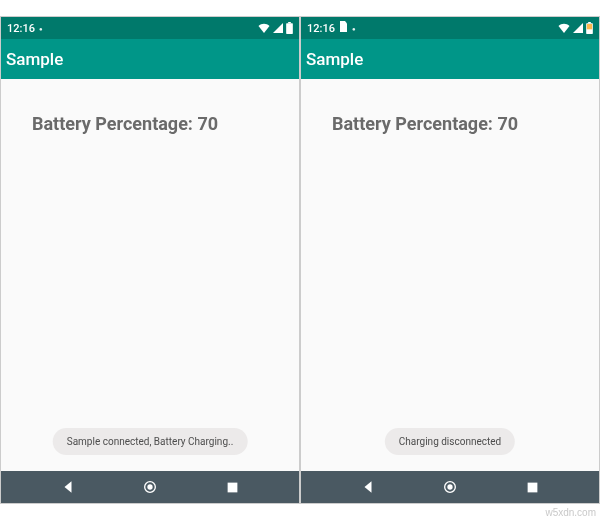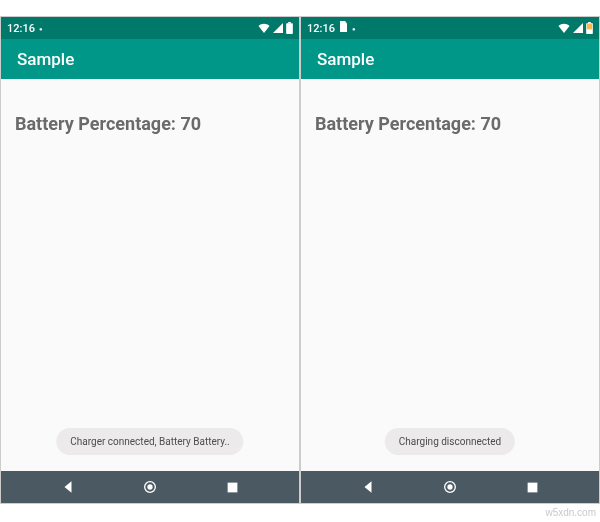--- a/index.html
+++ b/index.html
@@ -36,34 +36,35 @@
   }
   .status-left { display: flex; align-items: center; gap: 4px; }
   .status-right { display: flex; align-items: center; gap: 3px; }
   .status-right svg { display: block; }
   .app-bar {
     height: 40px;
     background: #009688;
     color: #fff;
     display: flex;
     align-items: center;
-    padding: 0 16px;
+    padding: 0 5px;
     font-size: 17px;
     font-weight: 500;
   }
   .content {
     flex: 1;
     background: #fafafa;
     padding: 34px 14px 0 14px;
     position: relative;
   }
   .battery-text {
     color: #6a6a6a;
     font-size: 18px;
     font-weight: 700;
+    margin-left: 17px;
   }
   .toast {
     position: absolute;
     bottom: 16px;
     left: 50%;
     transform: translateX(-50%);
     background: #eceaea;
     color: #4d4d4d;
     font-size: 10px;
     padding: 8px 14px;
@@ -115,21 +116,21 @@
             <rect x="0" y="2" width="10" height="16" rx="1"></rect>
           </svg>
       </span>
     </div>
   </div>
   <div class="app-bar">
     <span>Sample</span>
   </div>
   <div class="content">
     <div class="battery-text">Battery Percentage: 70</div>
-    <div class="toast">Charger connected, Battery Battery..</div>
+    <div class="toast">Sample connected, Battery Charging..</div>
   </div>
   <div class="nav-bar">
     <span>
       <svg width="14" height="14" viewBox="0 0 24 24" fill="#fff">
           <path d="M18 2 L6 12 L18 22 Z"></path>
         </svg>
     </span>
     <span>
       <svg width="16" height="16" viewBox="0 0 24 24">
           <circle cx="12" cy="12" r="8" fill="none" stroke="#fff" stroke-width="2"></circle>

